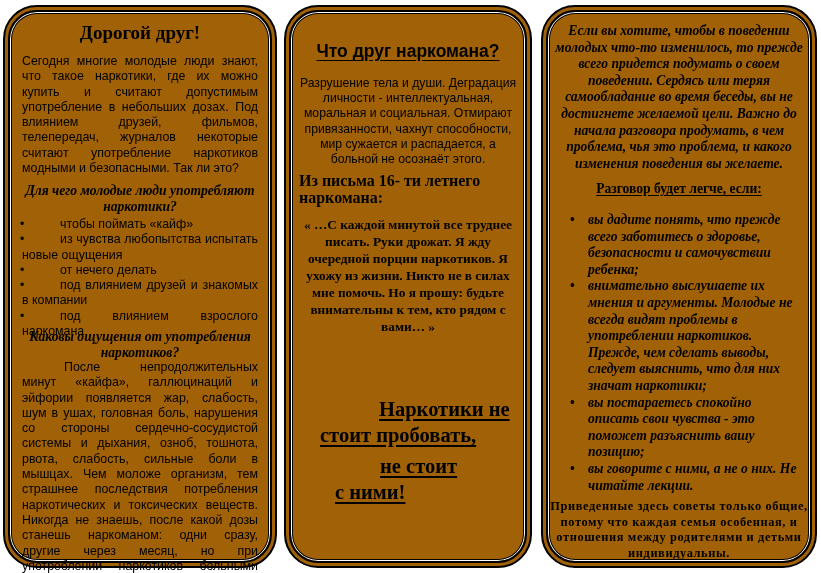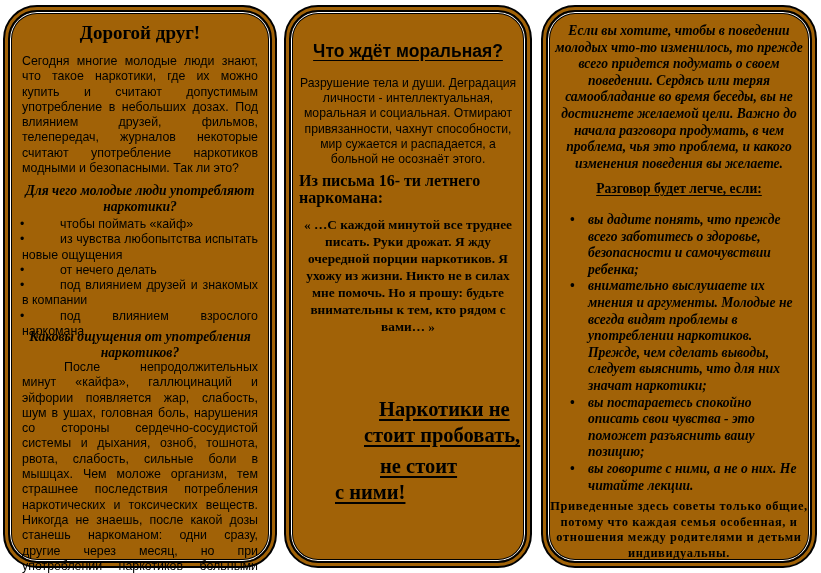--- a/index.html
+++ b/index.html
@@ -27,21 +27,21 @@
 
   
   .p2-title { position: absolute; left: 0; right: 0; top: 29px; text-align: center; font-family: "Liberation Sans", sans-serif; font-weight: bold; font-size: 17.5px; }
   .p2-title span { text-decoration: underline; text-underline-offset: 3px; }
   .p2-body { position: absolute; left: 8px; right: 8px; top: 64px; text-align: center; font-family: "Liberation Sans", sans-serif; font-size: 12.2px; line-height: 15.2px; }
   .p2-letter-h { position: absolute; left: 8px; right: 8px; top: 160px; text-align: left; font-family: "Liberation Serif", serif; font-weight: bold; font-size: 16px; line-height: 17px; }
   .p2-quote { position: absolute; left: 6px; right: 6px; top: 204px; text-align: center; font-family: "Liberation Serif", serif; font-weight: bold; font-size: 13.3px; line-height: 17px; }
   .p2-slogan { position: absolute; left: 0; right: 0; top: 384px; font-family: "Liberation Serif", serif; font-weight: bold; font-size: 20.5px; line-height: 26px; }
   .p2-slogan div { text-decoration: underline; text-underline-offset: 3px; }
   .sl1 { padding-left: 88px; }
-  .sl2 { padding-left: 29px; margin-left: 44px; }
+  .sl2 { padding-left: 29px; }
   .sl3 { padding-left: 89px; margin-top: 5px; }
   .sl4 { padding-left: 9px; }
   .sl5 { padding-left: 44px; }
 
   
   .p3-intro { position: absolute; left: 4px; right: 4px; top: 11px; text-align: center; font-family: "Liberation Serif", serif; font-weight: bold; font-style: italic; font-size: 13.6px; line-height: 16.6px; }
   .p3-h { position: absolute; left: 0; right: 0; top: 169px; text-align: center; font-family: "Liberation Serif", serif; font-weight: bold; font-size: 13.6px; }
   .p3-h span { text-decoration: underline; text-underline-offset: 2px; }
   .p3-list { position: absolute; left: 22px; right: 10px; top: 200px; margin: 0; padding: 0; list-style: none; font-family: "Liberation Serif", serif; font-weight: bold; font-style: italic; font-size: 13.6px; line-height: 16.6px; }
   .p3-list li { position: relative; padding-left: 18px; }
@@ -60,21 +60,21 @@
     <li><span class="bullet">•</span><span>из чувства любопытства испытать новые ощущения</span></li>
     <li><span class="bullet">•</span><span>от нечего делать</span></li>
     <li><span class="bullet">•</span><span>под влиянием друзей и знакомых в компании</span></li>
     <li><span class="bullet">•</span><span>под влиянием взрослого наркомана</span></li>
   </ul>
   <div class="p1-h" style="top:317px;">Каковы ощущения от употребления наркотиков?</div>
   <div class="p1-body indent" style="top:348px;">После непродолжительных минут «кайфа», галлюцинаций и эйфории появляется жар, слабость, шум в ушах, головная боль, нарушения со стороны сердечно-сосудистой системы и дыхания, озноб, тошнота, рвота, слабость, сильные боли в мышцах. Чем моложе организм, тем страшнее последствия потребления наркотических и токсических веществ. Никогда не знаешь, после какой дозы станешь наркоманом: одни сразу, другие через месяц, но при употреблении наркотиков больными становятся все.</div>
 </div>
 
 <div id="p2" class="panel">
-  <div class="p2-title"><span>Что ждёт моральная?</span></div>
+  <div class="p2-title"><span>Что друг наркомана?</span></div>
   <div class="p2-body">Разрушение тела и души. Деградация личности - интеллектуальная, моральная и социальная. Отмирают привязанности, чахнут способности, мир сужается и распадается, а больной не осознаёт этого.</div>
   <div class="p2-letter-h">Из письма 16- ти  летнего наркомана:</div>
   <div class="p2-quote">« …С каждой минутой все труднее писать. Руки дрожат.  Я жду очередной порции наркотиков. Я ухожу из жизни. Никто не в силах мне помочь. Но я прошу: будьте внимательны к тем, кто рядом с вами…   »</div>
   <div class="p2-slogan">
     <div class="sl1">Наркотики не</div>
     <div class="sl2">стоит пробовать,</div>
     <div class="sl3">не стоит</div>
     <div class="sl5">с ними!</div>
   </div>
 </div>

